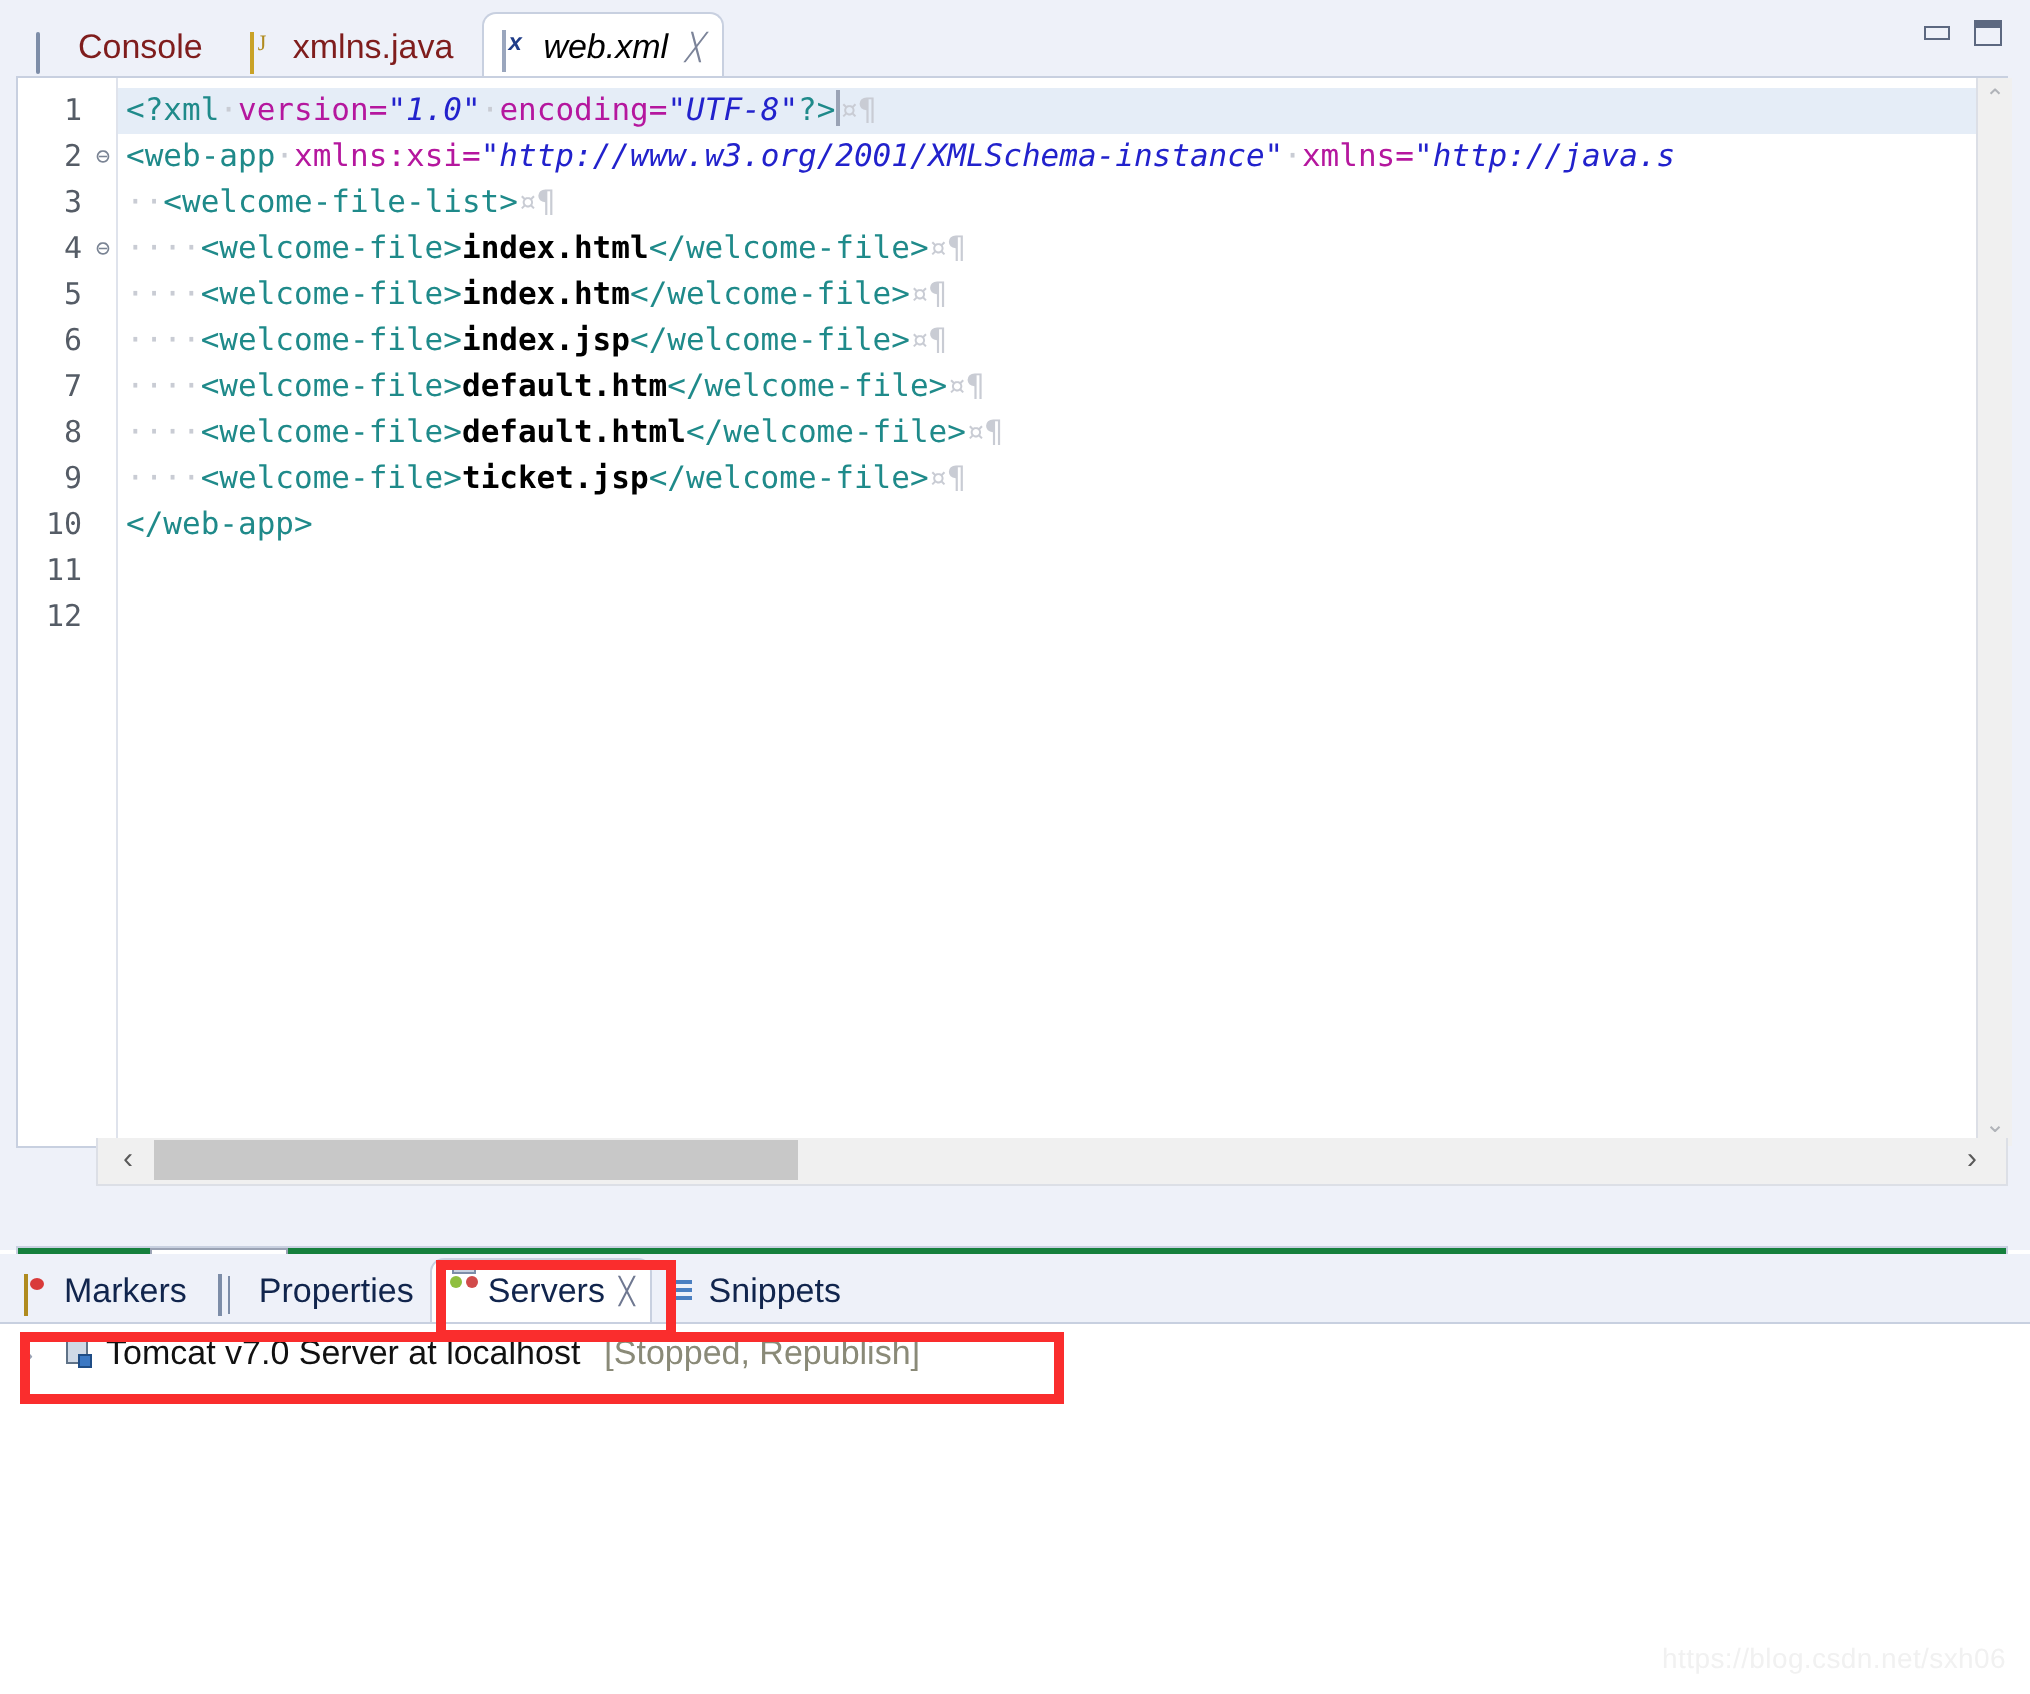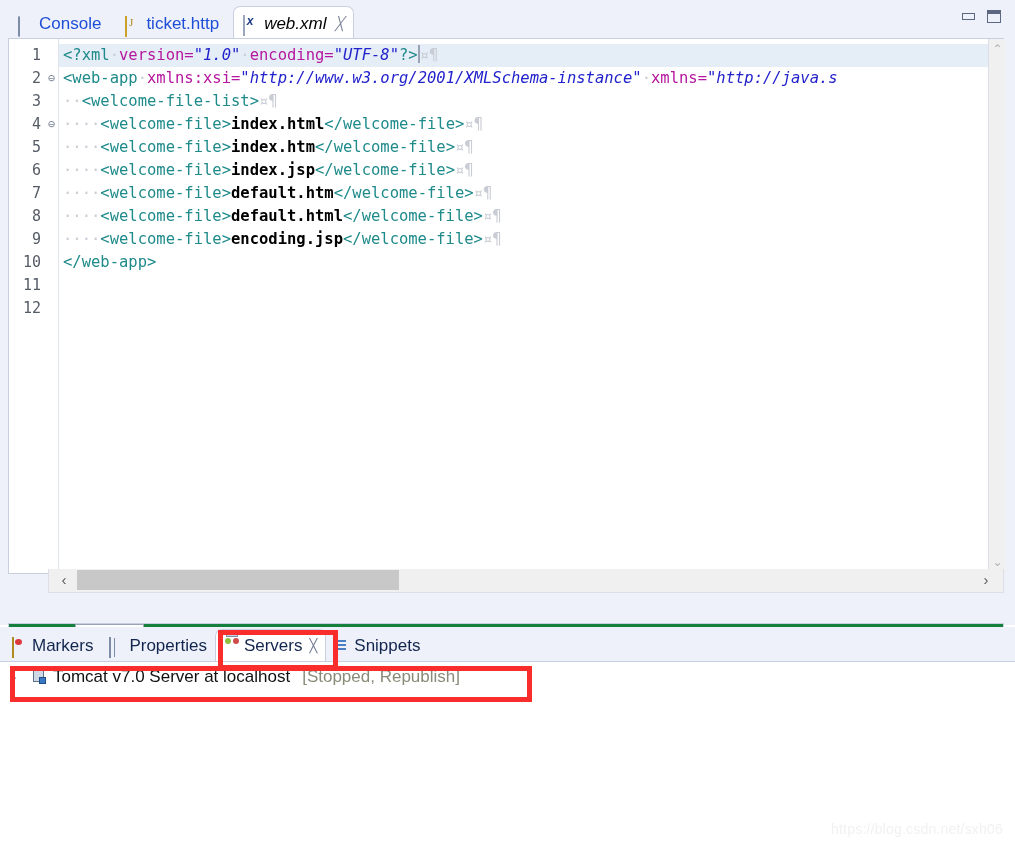--- a/index.html
+++ b/index.html
@@ -45,21 +45,21 @@
     padding-left: 8px;
     box-sizing: border-box;
   }
   .tab {
     display: flex;
     align-items: center;
     gap: 6px;
     height: 32px;
     padding: 0 14px 0 10px;
     font-size: 17px;
-    color: #1d4ed8;
+    color: #7f1d1d;
     box-sizing: border-box;
     position: relative;
     white-space: nowrap;
   }
   .tab.active {
     background: #ffffff;
     color: #000000;
     border-top-left-radius: 7px;
     border-top-right-radius: 7px;
     border: 1px solid #c8d0e0;
@@ -537,21 +537,21 @@
 
     <div class="tabbar">
 
       <div class="tab">
         <span class="tab-icon"><span class="ico-console"></span></span>
         <span>Console</span>
       </div>
 
       <div class="tab">
         <span class="tab-icon"><span class="ico-java"></span></span>
-        <span>ticket.http</span>
+        <span>xmlns.java</span>
       </div>
 
       <div class="tab active">
         <span class="tab-icon"><span class="ico-xml"></span></span>
         <span>web.xml</span>
         <span class="tab-close">╳</span>
       </div>
 
       <div class="winbtns">
         <span class="btn-min"></span>
@@ -590,21 +590,21 @@
         </div>
       <div class="code-area" id="code-area">
           <div class="cl hl"><span class="tok-punct">&lt;?xml</span><span class="tok-ws">·</span><span class="tok-attr">version</span><span class="tok-attr">=</span><span class="tok-val">"1.0"</span><span class="tok-ws">·</span><span class="tok-attr">encoding</span><span class="tok-attr">=</span><span class="tok-val">"UTF-8"</span><span class="tok-punct">?&gt;</span><span class="caret-box"></span><span class="tok-pilc">¤¶</span></div>
           <div class="cl"><span class="tok-punct">&lt;web-app</span><span class="tok-ws">·</span><span class="tok-attr">xmlns:xsi</span><span class="tok-attr">=</span><span class="tok-val">"http://www.w3.org/2001/XMLSchema-instance"</span><span class="tok-ws">·</span><span class="tok-attr">xmlns</span><span class="tok-attr">=</span><span class="tok-val">"http://java.s</span></div>
           <div class="cl"><span class="tok-ws">··</span><span class="tok-punct">&lt;welcome-file-list&gt;</span><span class="tok-pilc">¤¶</span></div>
           <div class="cl"><span class="tok-ws">····</span><span class="tok-punct">&lt;welcome-file&gt;</span><span class="tok-text">index.html</span><span class="tok-punct">&lt;/welcome-file&gt;</span><span class="tok-pilc">¤¶</span></div>
           <div class="cl"><span class="tok-ws">····</span><span class="tok-punct">&lt;welcome-file&gt;</span><span class="tok-text">index.htm</span><span class="tok-punct">&lt;/welcome-file&gt;</span><span class="tok-pilc">¤¶</span></div>
           <div class="cl"><span class="tok-ws">····</span><span class="tok-punct">&lt;welcome-file&gt;</span><span class="tok-text">index.jsp</span><span class="tok-punct">&lt;/welcome-file&gt;</span><span class="tok-pilc">¤¶</span></div>
           <div class="cl"><span class="tok-ws">····</span><span class="tok-punct">&lt;welcome-file&gt;</span><span class="tok-text">default.htm</span><span class="tok-punct">&lt;/welcome-file&gt;</span><span class="tok-pilc">¤¶</span></div>
           <div class="cl"><span class="tok-ws">····</span><span class="tok-punct">&lt;welcome-file&gt;</span><span class="tok-text">default.html</span><span class="tok-punct">&lt;/welcome-file&gt;</span><span class="tok-pilc">¤¶</span></div>
-          <div class="cl"><span class="tok-ws">····</span><span class="tok-punct">&lt;welcome-file&gt;</span><span class="tok-text">encoding.jsp</span><span class="tok-punct">&lt;/welcome-file&gt;</span><span class="tok-pilc">¤¶</span></div>
+          <div class="cl"><span class="tok-ws">····</span><span class="tok-punct">&lt;welcome-file&gt;</span><span class="tok-text">ticket.jsp</span><span class="tok-punct">&lt;/welcome-file&gt;</span><span class="tok-pilc">¤¶</span></div>
           <div class="cl"><span class="tok-punct">&lt;/web-app&gt;</span></div>
         </div>
     </div>
 
     <div class="vscroll">
       <div class="arrow-up">⌃</div>
       <div class="arrow-dn">⌄</div>
     </div>
 
     <div class="hscroll">

